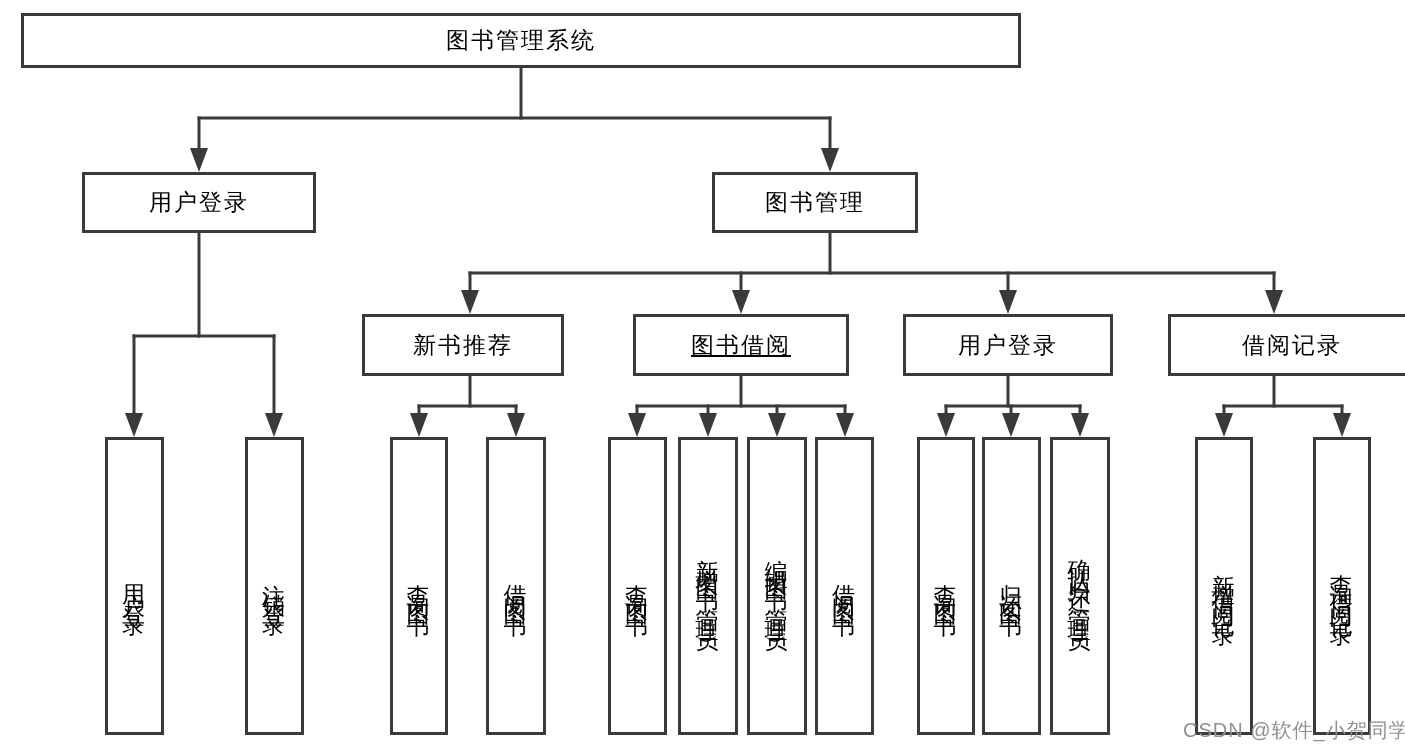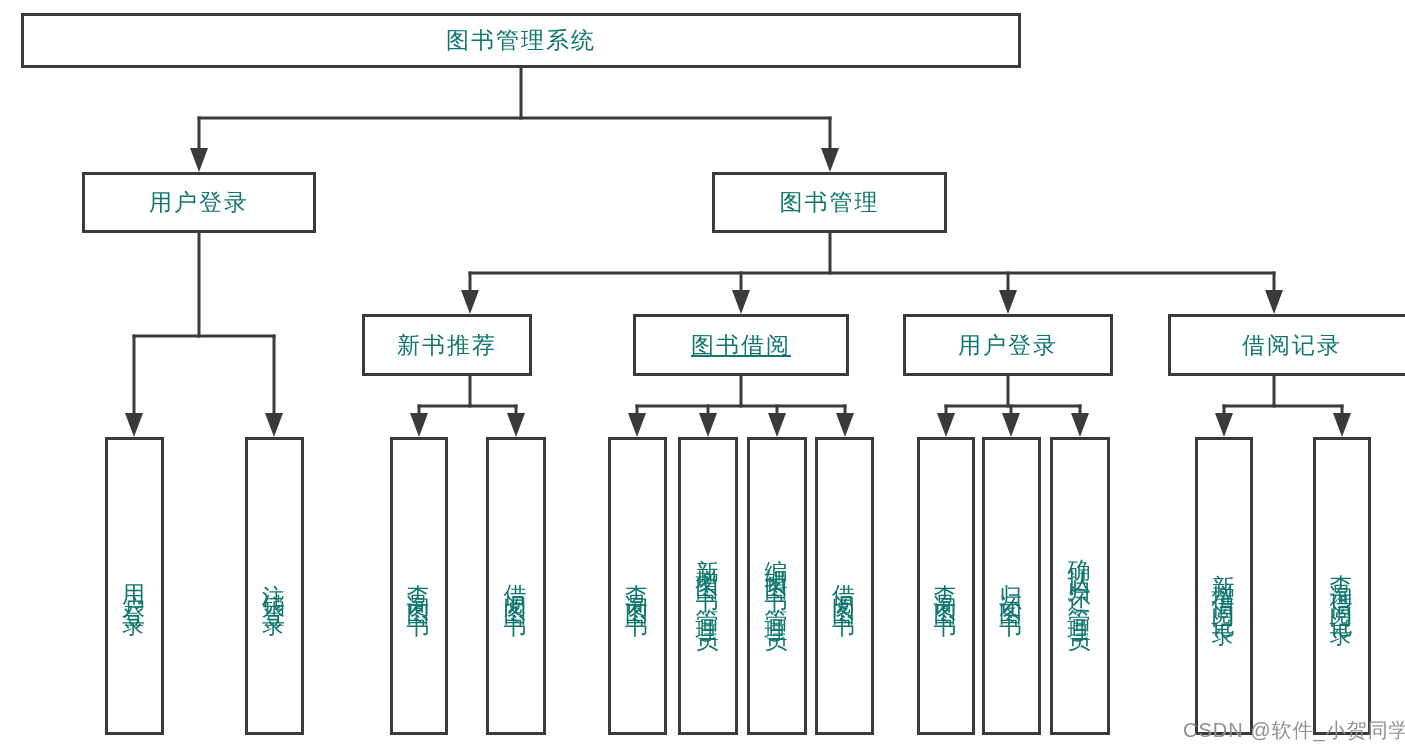--- a/index.html
+++ b/index.html
@@ -15,21 +15,21 @@
     position: absolute;
     left: 0; top: 0;
     width: 1405px; height: 747px;
     z-index: 1;
   }
   .box {
     position: absolute;
     box-sizing: border-box;
     border: 3px solid #3a3a3a;
     background: #ffffff;
-    color: #0f766e;
+    color: #000000;
     display: flex;
     align-items: center;
     justify-content: center;
     font-size: 23px;
     z-index: 2;
     letter-spacing: 2px;
   }
   .v-box {
     writing-mode: vertical-rl;
     text-orientation: mixed;
@@ -117,25 +117,25 @@
     </g>
   </svg>
 
   <div class="box" style="left:21px; top:13px; width:1000px; height:55px;">
     <span>图书管理系统</span>
   </div>
 
   <div class="box" style="left:82px; top:172px; width:234px; height:61px;">
     <span>用户登录</span>
   </div>
-  <div class="box" style="left:712px; top:172px; width:235px; height:61px;">
+  <div class="box" style="left:712px; top:172px; width:206px; height:61px;">
     <span>图书管理</span>
   </div>
 
-  <div class="box" style="left:362px; top:314px; width:170px; height:62px;">
+  <div class="box" style="left:362px; top:314px; width:202px; height:62px;">
     <span>新书推荐</span>
   </div>
   <div class="box" style="left:633px; top:314px; width:216px; height:62px;text-decoration:underline;">
     <span>图书借阅</span>
   </div>
   <div class="box" style="left:903px; top:314px; width:210px; height:62px;">
     <span>用户登录</span>
   </div>
   <div class="box" style="left:1168px; top:314px; width:248px; height:62px;">
     <span>借阅记录</span>

